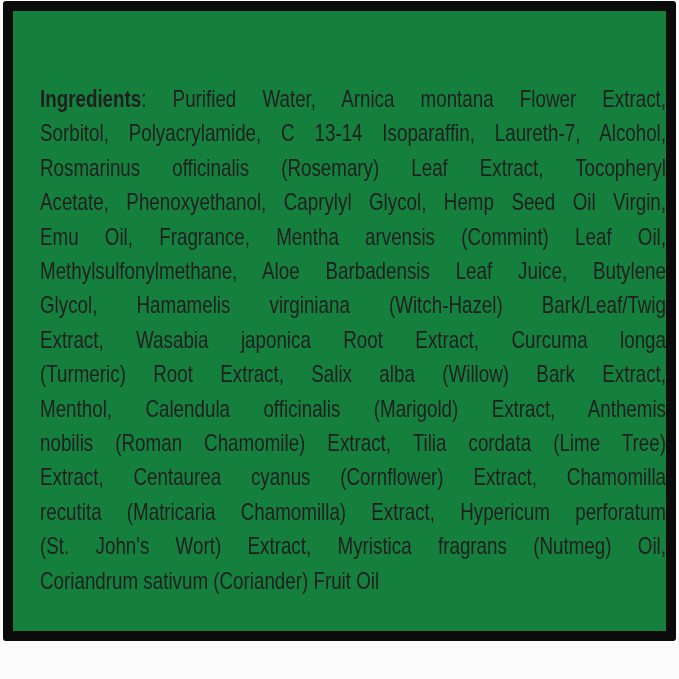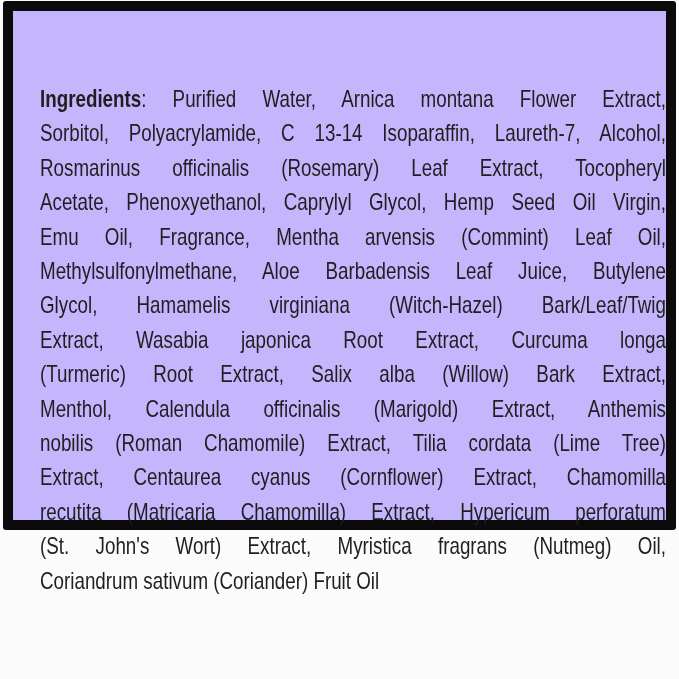--- a/index.html
+++ b/index.html
@@ -8,24 +8,24 @@
     font-family: "Liberation Sans", "DejaVu Sans", sans-serif;
   }
   body {
     position: relative;
     background: #fbfbfb;
     overflow: hidden;
   }
   .frame {
     position: absolute;
     left: 3px; top: 1px;
-    width: 673px; height: 529px;
+    width: 673px; height: 640px;
     border: 10px solid #0b0b0b;
     border-radius: 3px;
-    background: #c4b5fd;
+    background: #15803d;
   }
   
   .text-block {
     position: absolute;
     left: 27px; top: 71px;
     width: 800px;
     transform: scaleX(0.7825);
     transform-origin: 0 0;
   }
   .line {

